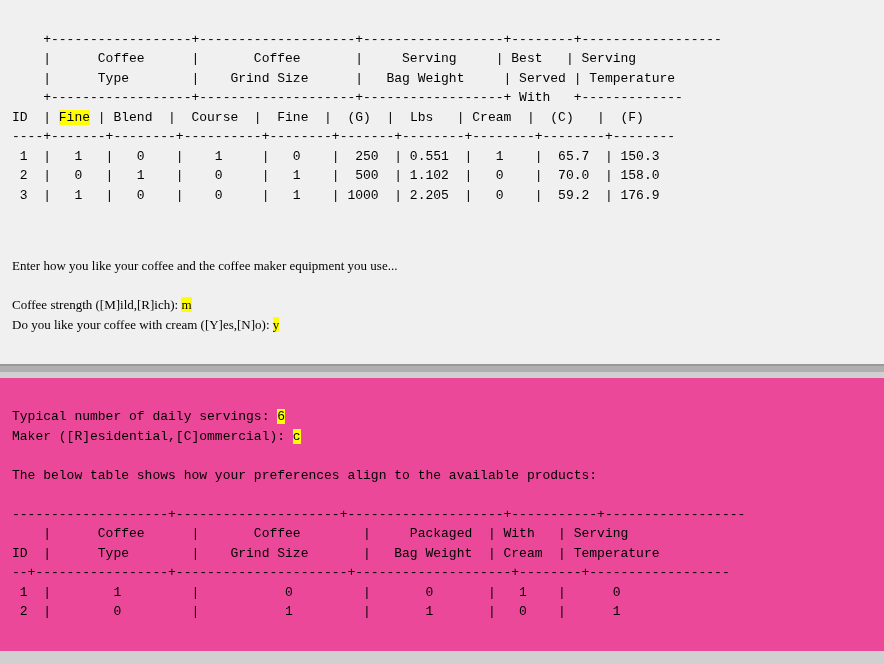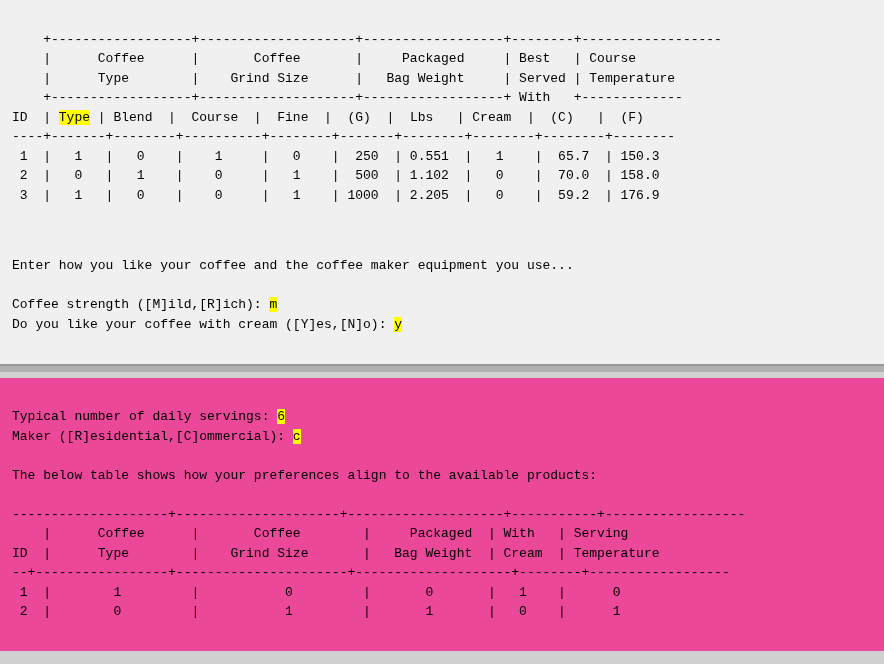--- a/index.html
+++ b/index.html
@@ -45,31 +45,31 @@
       height: 6px;
       background-color: #b0b0b0;
     }
   </style>
 </head>
 <body>
 
 <div class="top-panel">
   <div class="pre-block">
 <span>    +------------------+--------------------+------------------+--------+------------------</span>
-<span>    |      Coffee      |       Coffee       |     Packaged     | Best   | Course</span>
+<span>    |      Coffee      |       Coffee       |     Serving     | Best   | Serving</span>
 <span>    |      Type        |    Grind Size      |   Bag Weight     | Served | Temperature</span>
 <span>    +------------------+--------------------+------------------+ With   +-------------</span>
-<span>ID  | <span class="highlight">Type</span> | Blend  |  Course  |  Fine  |  (G)  |  Lbs   | Cream  |  (C)   |  (F)</span>
+<span>ID  | <span class="highlight">Fine</span> | Blend  |  Course  |  Fine  |  (G)  |  Lbs   | Cream  |  (C)   |  (F)</span>
 <span>----+-------+--------+----------+--------+-------+--------+--------+--------+--------</span>
 <span> 1  |   1   |   0    |    1     |   0    |  250  | 0.551  |   1    |  65.7  | 150.3</span>
 <span> 2  |   0   |   1    |    0     |   1    |  500  | 1.102  |   0    |  70.0  | 158.0</span>
 <span> 3  |   1   |   0    |    0     |   1    | 1000  | 2.205  |   0    |  59.2  | 176.9</span>
   </div>
 
-  <div class="pre-block" style="margin-top: 12px;">
+  <div class="pre-block" style="margin-top: 12px; font-family: Liberation Serif, serif;">
 <span>Enter how you like your coffee and the coffee maker equipment you use...</span>
 
 <span>Coffee strength ([M]ild,[R]ich): <span class="highlight">m</span></span>
 <span>Do you like your coffee with cream ([Y]es,[N]o): <span class="highlight">y</span></span>
   </div>
 </div>
 
 <div class="separator"></div>
 
 <div class="bottom-panel">

